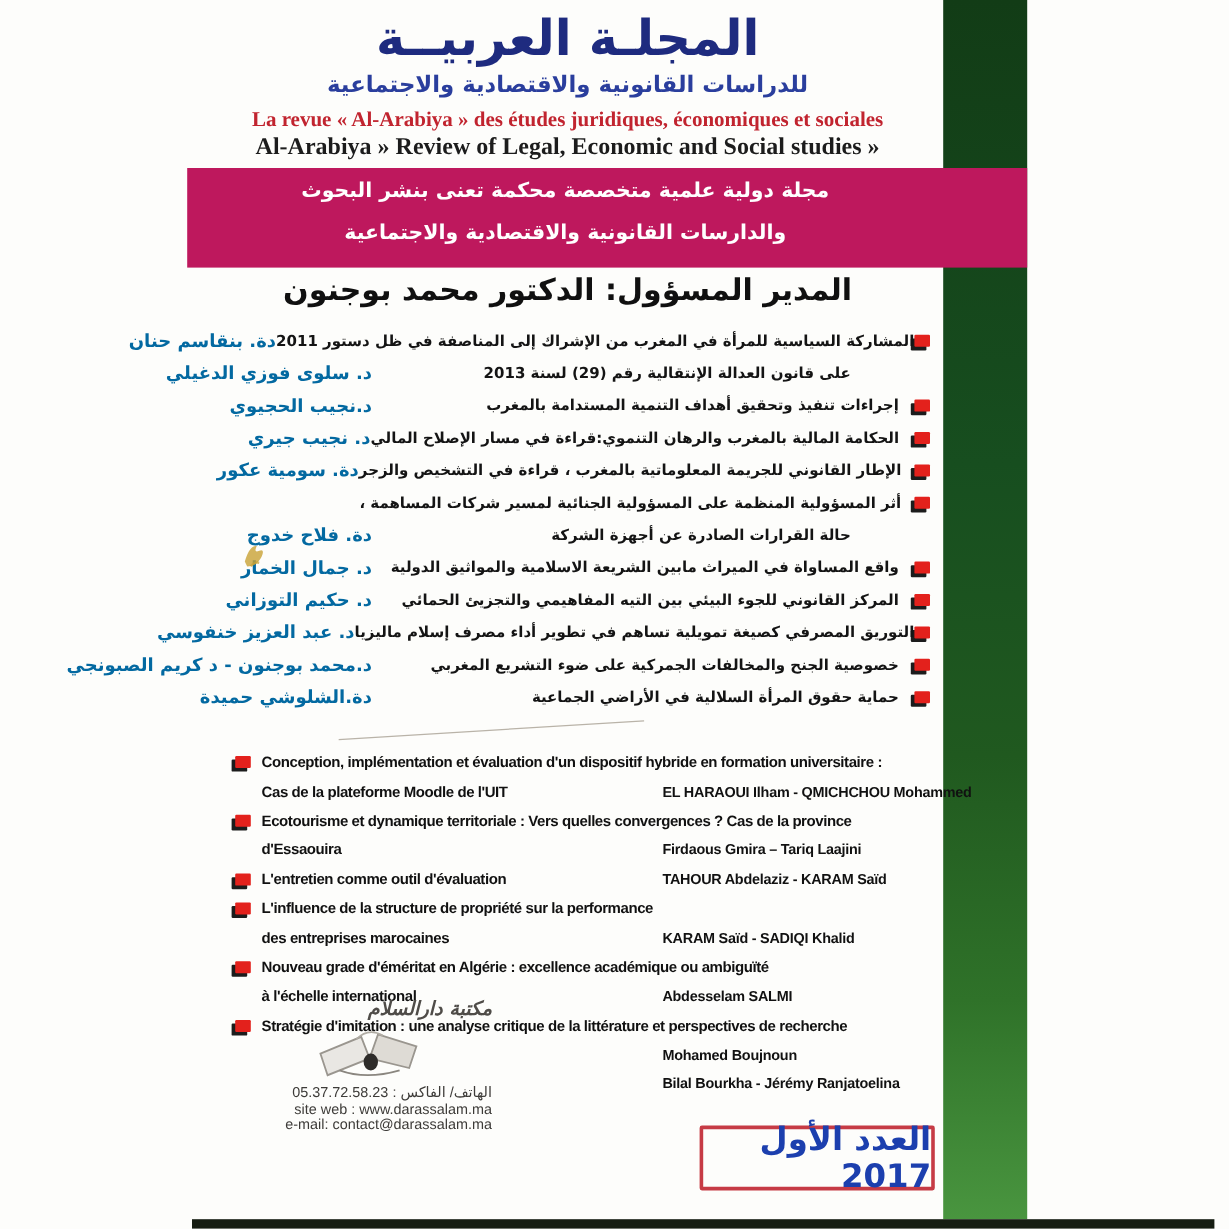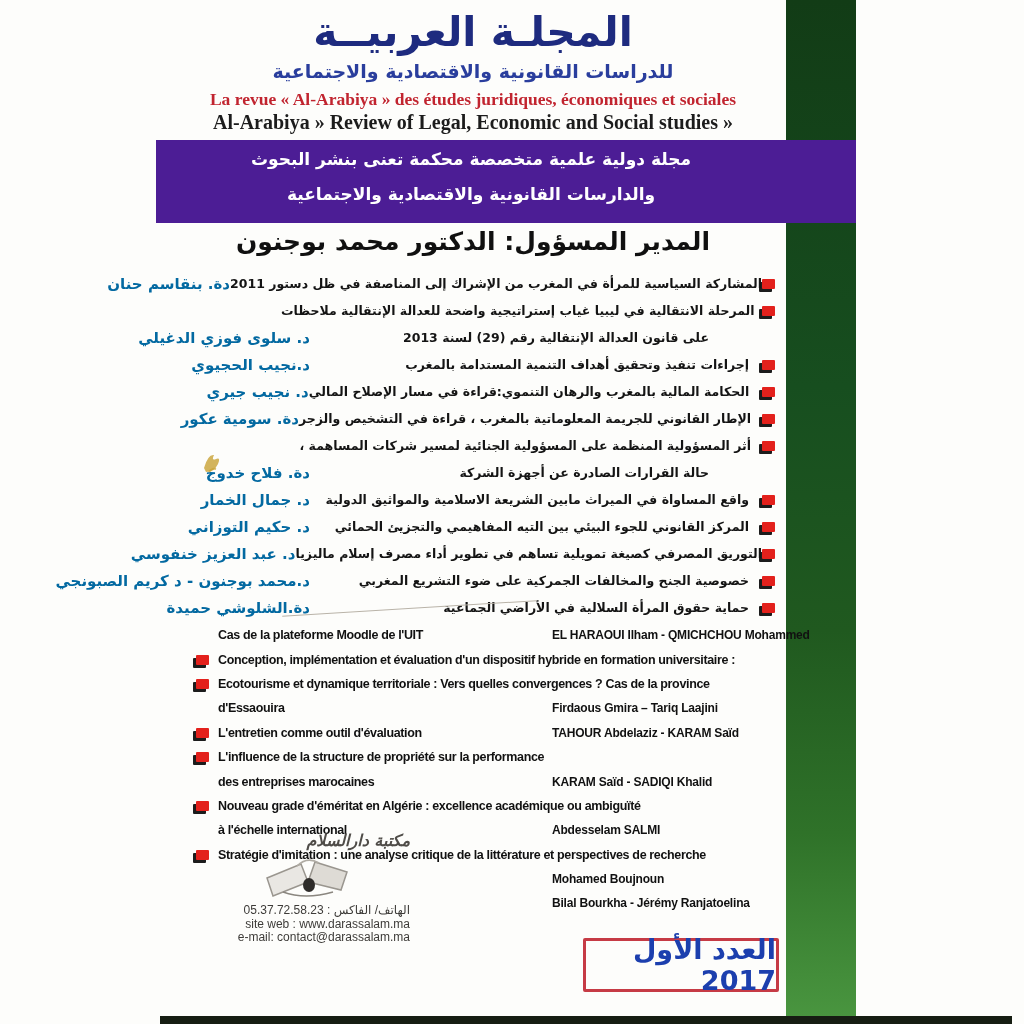--- a/index.html
+++ b/index.html
@@ -25,21 +25,21 @@
   .title-ar{position:absolute;left:0;top:8px;width:100%;
     font-size:41px;font-weight:bold;color:#1e2b7f;}
   .subtitle-ar{position:absolute;left:0;top:60px;width:100%;
     font-size:19px;font-weight:bold;color:#2a3e9d;}
   .title-fr{position:absolute;left:0;top:89px;width:100%;
     font-family:"Liberation Serif",serif;font-size:17.5px;font-weight:bold;color:#c1242f;}
   .title-en{position:absolute;left:0;top:111px;width:100%;
     font-family:"Liberation Serif",serif;font-size:20px;font-weight:bold;color:#1c1c1c;}
 
   
-  .banner{left:156px;top:140px;width:700px;height:83px;background:#4c1d95;}
+  .banner{left:156px;top:140px;width:700px;height:83px;background:#be185d;}
   .banner-inner{position:absolute;left:0;top:0;width:630px;height:83px;text-align:center;}
   .banner-l1{position:absolute;left:0;top:9px;width:100%;
     color:#fff;font-weight:bold;font-size:17px;}
   .banner-l2{position:absolute;left:0;top:44px;width:100%;
     color:#fff;font-weight:bold;font-size:17px;}
 
   
   .director{left:160px;top:227px;width:626px;text-align:center;
     direction:rtl;font-size:25px;font-weight:bold;color:#101010;}
 
@@ -110,27 +110,20 @@
 
   <div class="abs ar-list" id="ar-list">
       <div class="ar-row">
         <span class="cell-bullet">
           <span class="bullet"></span>
         </span>
         <span class="ar-title">المشاركة السياسية للمرأة في المغرب من الإشراك إلى المناصفة في ظل دستور 2011</span>
         <span class="ar-author">دة. بنقاسم حنان</span>
       </div>
       <div class="ar-row">
-        <span class="cell-bullet">
-          <span class="bullet"></span>
-        </span>
-        <span class="ar-title">المرحلة الانتقالية في ليبيا غياب إستراتيجية واضحة للعدالة الإنتقالية ملاحظات</span>
-        <span class="ar-author"></span>
-      </div>
-      <div class="ar-row">
         <span class="cell-bullet"></span>
         <span class="ar-title indent">على قانون العدالة الإنتقالية رقم (29) لسنة 2013</span>
         <span class="ar-author">د. سلوى فوزي الدغيلي</span>
       </div>
       <div class="ar-row">
         <span class="cell-bullet">
           <span class="bullet"></span>
         </span>
         <span class="ar-title">إجراءات تنفيذ وتحقيق أهداف التنمية المستدامة بالمغرب</span>
         <span class="ar-author">د.نجيب الحجيوي</span>
@@ -202,30 +195,30 @@
     <svg width="22" height="26" viewBox="0 0 22 26">
       <path d="M4 18 Q8 4 14 5 Q11 11 16 9 Q21 7 18 14 Q14 22 6 22 Z" fill="#c8a135" opacity="0.8"></path>
       <path d="M9 22 Q12 18 16 19" stroke="#c8a135" stroke-width="2" fill="none" opacity="0.7"></path>
     </svg>
   </div>
 
   <div class="abs scan-line"></div>
 
   <div class="abs fr-list" id="fr-list">
       <div class="fr-row">
+        <span class="fr-cell-bullet">
+          <span class="bullet"></span>
+        </span>
+        <span class="fr-title">Conception, implémentation et évaluation d'un dispositif hybride en formation universitaire :</span>
+        <span class="fr-author"></span>
+      </div>
+      <div class="fr-row">
         <span class="fr-cell-bullet"></span>
         <span class="fr-title">Cas de la plateforme Moodle de l'UIT</span>
         <span class="fr-author">EL HARAOUI Ilham - QMICHCHOU Mohammed</span>
-      </div>
-      <div class="fr-row">
-        <span class="fr-cell-bullet">
-          <span class="bullet"></span>
-        </span>
-        <span class="fr-title">Conception, implémentation et évaluation d'un dispositif hybride en formation universitaire :</span>
-        <span class="fr-author"></span>
       </div>
       <div class="fr-row">
         <span class="fr-cell-bullet">
           <span class="bullet"></span>
         </span>
         <span class="fr-title">Ecotourisme et dynamique territoriale : Vers quelles convergences ? Cas de la province</span>
         <span class="fr-author"></span>
       </div>
       <div class="fr-row">
         <span class="fr-cell-bullet"></span>

